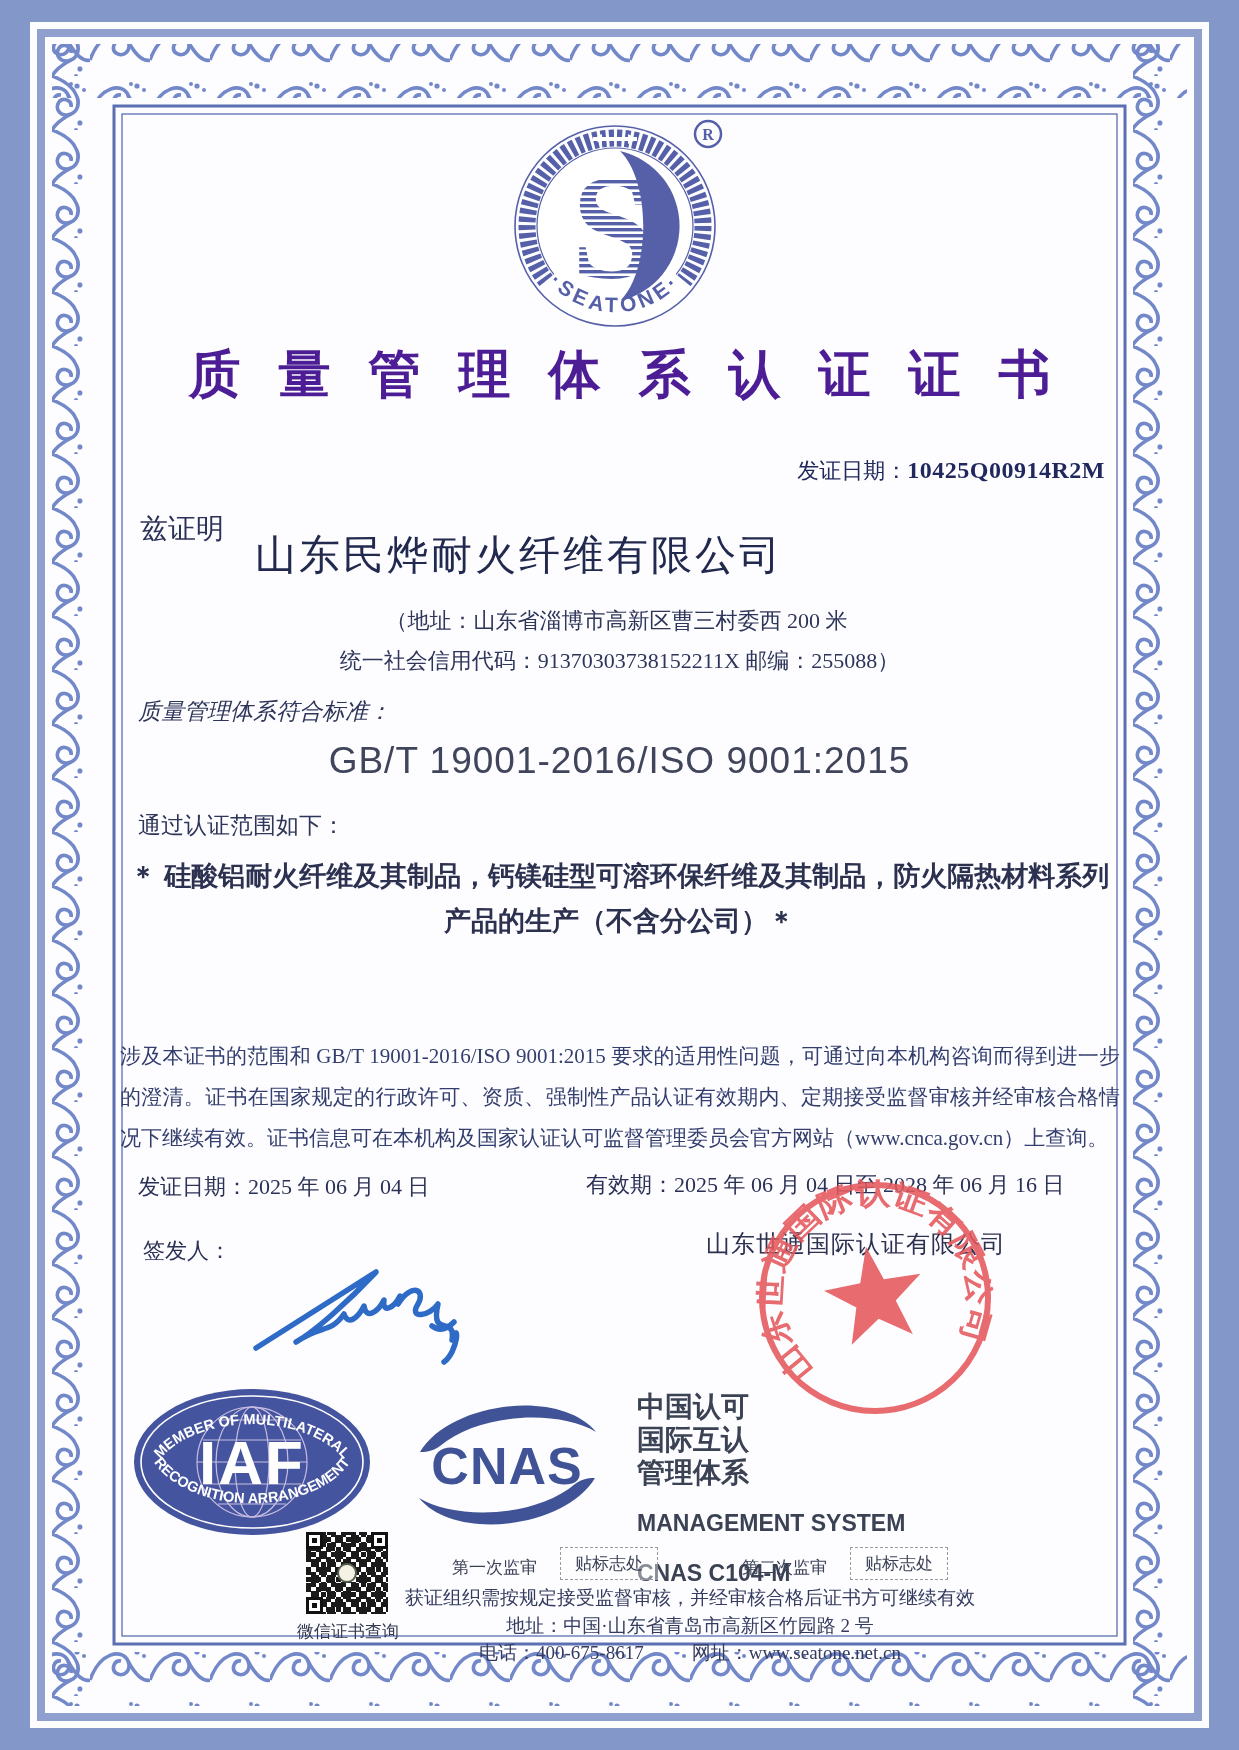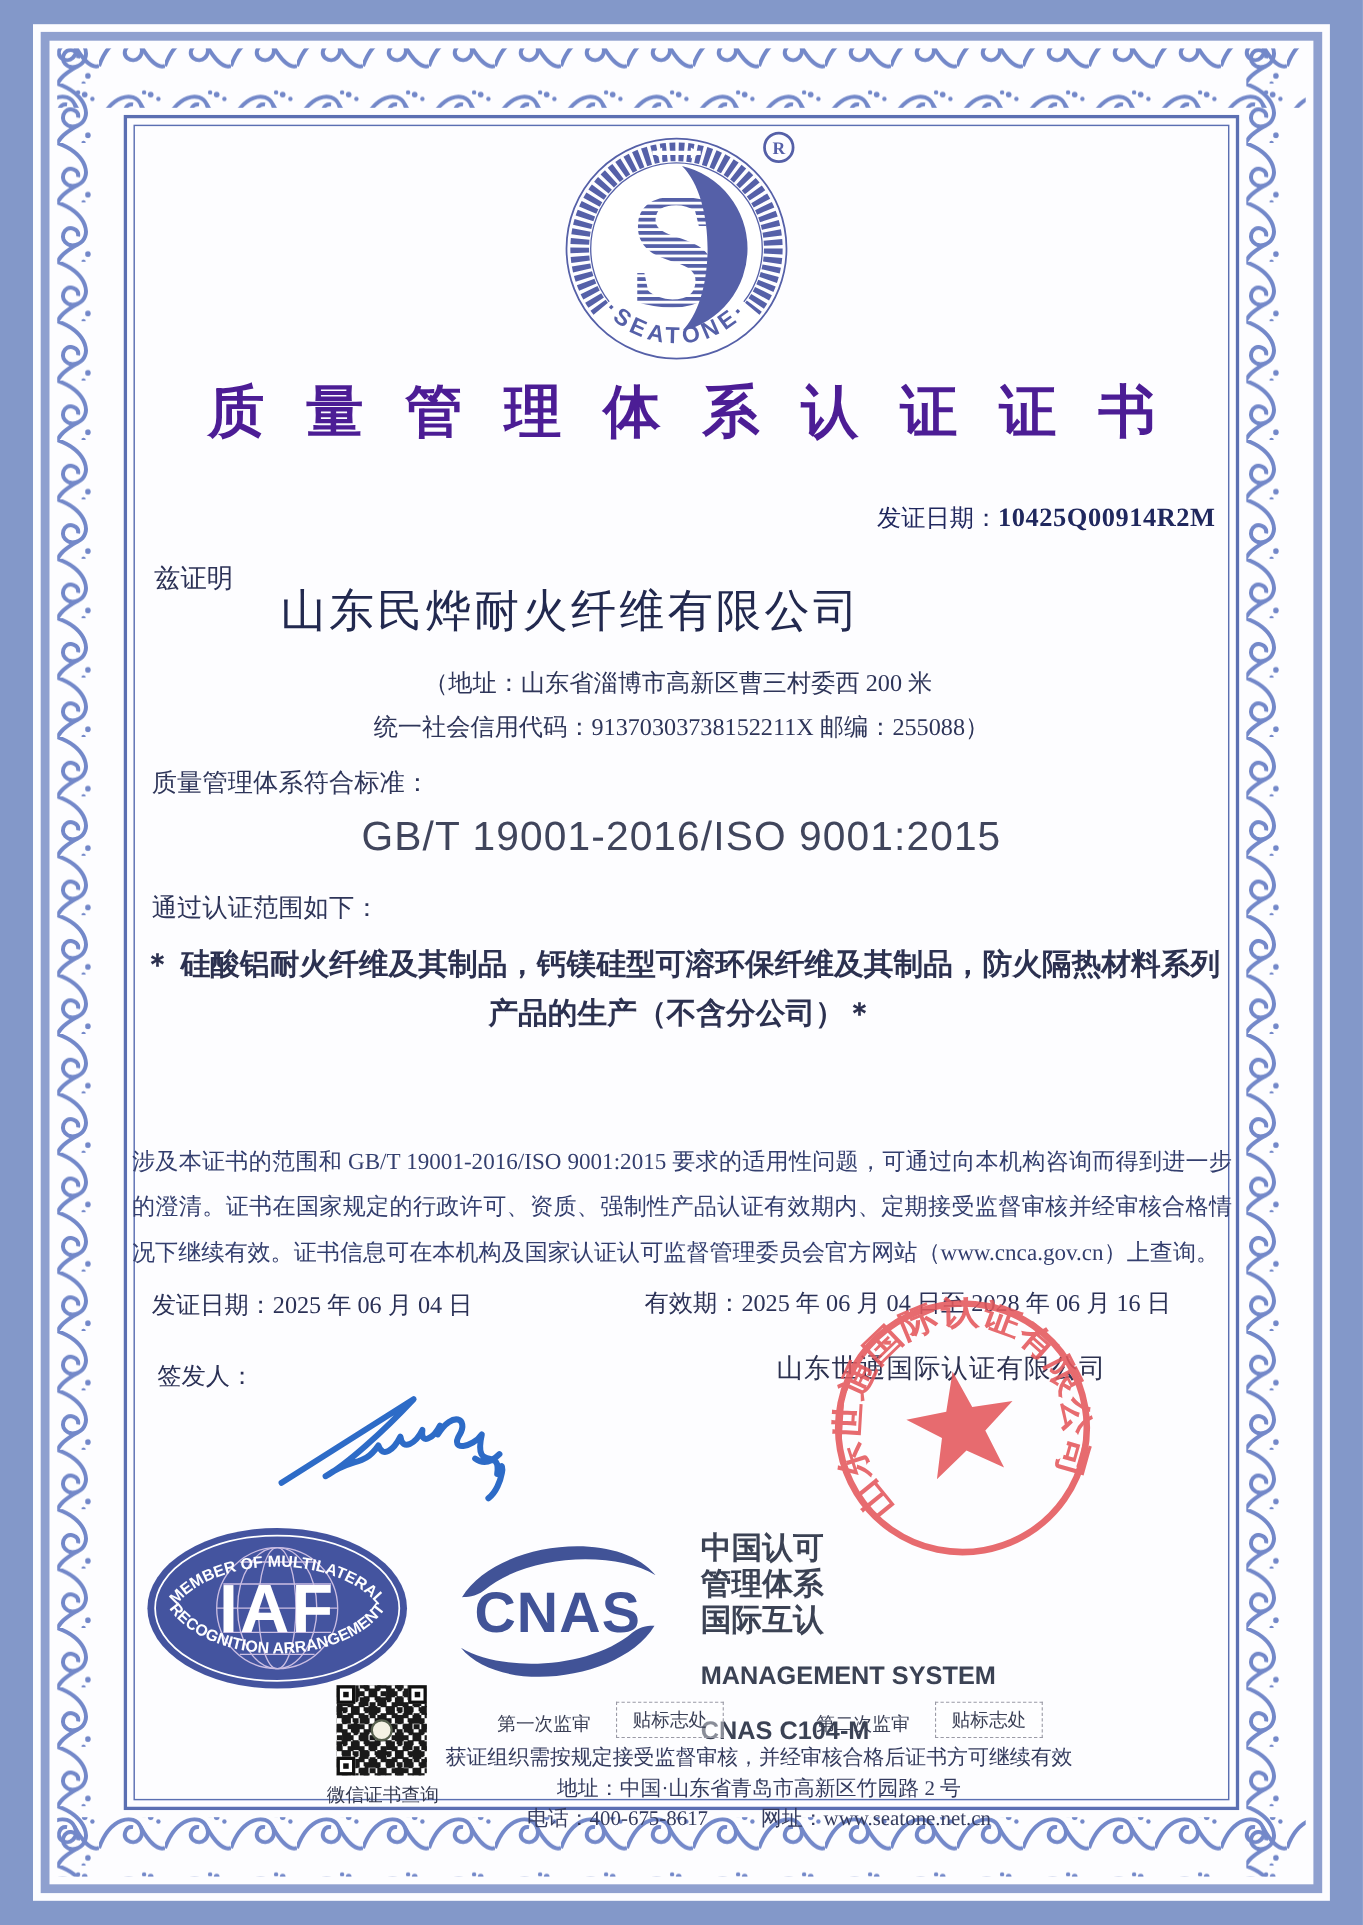--- a/index.html
+++ b/index.html
@@ -17,26 +17,26 @@
   
   .abs{position:absolute;}
   .logo-svg{position:absolute;left:505px;top:108px;}
   .title{
     position:absolute;left:0;top:340px;width:1239px;text-align:center;
     font-size:52px;font-weight:bold;color:#4c1d95;letter-spacing:38px;
     text-indent:38px;white-space:nowrap;
   }
   .certno{position:absolute;top:456px;right:134px;font-size:22px;color:#20285e;white-space:nowrap;}
   .certno .num{font-weight:bold;font-size:24px;letter-spacing:.5px;}
-  .label{font-size:24px;color:#2b3156;}
+  .label{font-size:28px;color:#2b3156;}
   .company{position:absolute;left:0;top:528px;width:1038px;text-align:center;
     font-size:41px;font-weight:normal;color:#22294f;letter-spacing:3px;}
   .addr1{position:absolute;left:0;top:606px;width:1233px;text-align:center;font-size:22px;color:#2e3559;}
   .addr2{position:absolute;left:0;top:646px;width:1239px;text-align:center;font-size:22px;color:#2e3559;}
-  .stdlabel{position:absolute;left:138px;top:696px;font-size:23px;color:#2e3559;}
+  .stdlabel{position:absolute;left:138px;top:696px;font-size:23px;color:#2e3559;font-style:italic;}
   .standard{position:absolute;left:0;top:740px;width:1239px;text-align:center;
     font-family:"Liberation Sans","DejaVu Sans",sans-serif;font-size:37px;color:#40455c;letter-spacing:1px;}
   .scopelabel{position:absolute;left:138px;top:810px;font-size:23px;color:#2e3559;}
   .scope{position:absolute;left:118px;top:854px;width:1003px;text-align:center;
     font-family:"Liberation Sans","DejaVu Sans",sans-serif;
     font-size:27px;font-weight:bold;color:#2c3150;line-height:45px;}
   .fineprint{position:absolute;left:120px;top:1036px;width:1000px;
     font-size:21px;color:#333e6e;line-height:41px;text-align:justify;}
   .issuedate{position:absolute;left:138px;top:1172px;font-size:22px;white-space:nowrap;}
   .validdate{position:absolute;left:586px;top:1170px;font-size:22px;white-space:nowrap;}
@@ -185,22 +185,22 @@
 </svg>
 
 <svg class="cnas-svg" width="195" height="142" viewBox="0 0 195 142">
   <path d="M10,58 C40,8 150,-6 186,38 C150,16 70,18 30,52 C22,58 14,58 10,58 Z" fill="#415397"></path>
   <path d="M185,84 C155,134 45,148 9,104 C45,126 125,124 165,90 C173,84 181,84 185,84 Z" fill="#415397"></path>
   <text x="97" y="90" text-anchor="middle" font-family="'Liberation Sans','DejaVu Sans',sans-serif" font-size="52" font-weight="bold" fill="#415397" letter-spacing="1">CNAS</text>
 </svg>
 
 <div class="accred">
   <div class="cn">中国认可</div>
+  <div class="cn">国际互认</div>
   <div class="cn">管理体系</div>
-  <div class="cn">国际互认</div>
   <div class="en">MANAGEMENT SYSTEM</div>
   <div class="en">CNAS C104-M</div>
 </div>
 
 <div class="qr">
   <div class="f tl"></div>
   <div class="f tr"></div>
   <div class="f bl"></div>
   <div class="c"></div>
 </div>

